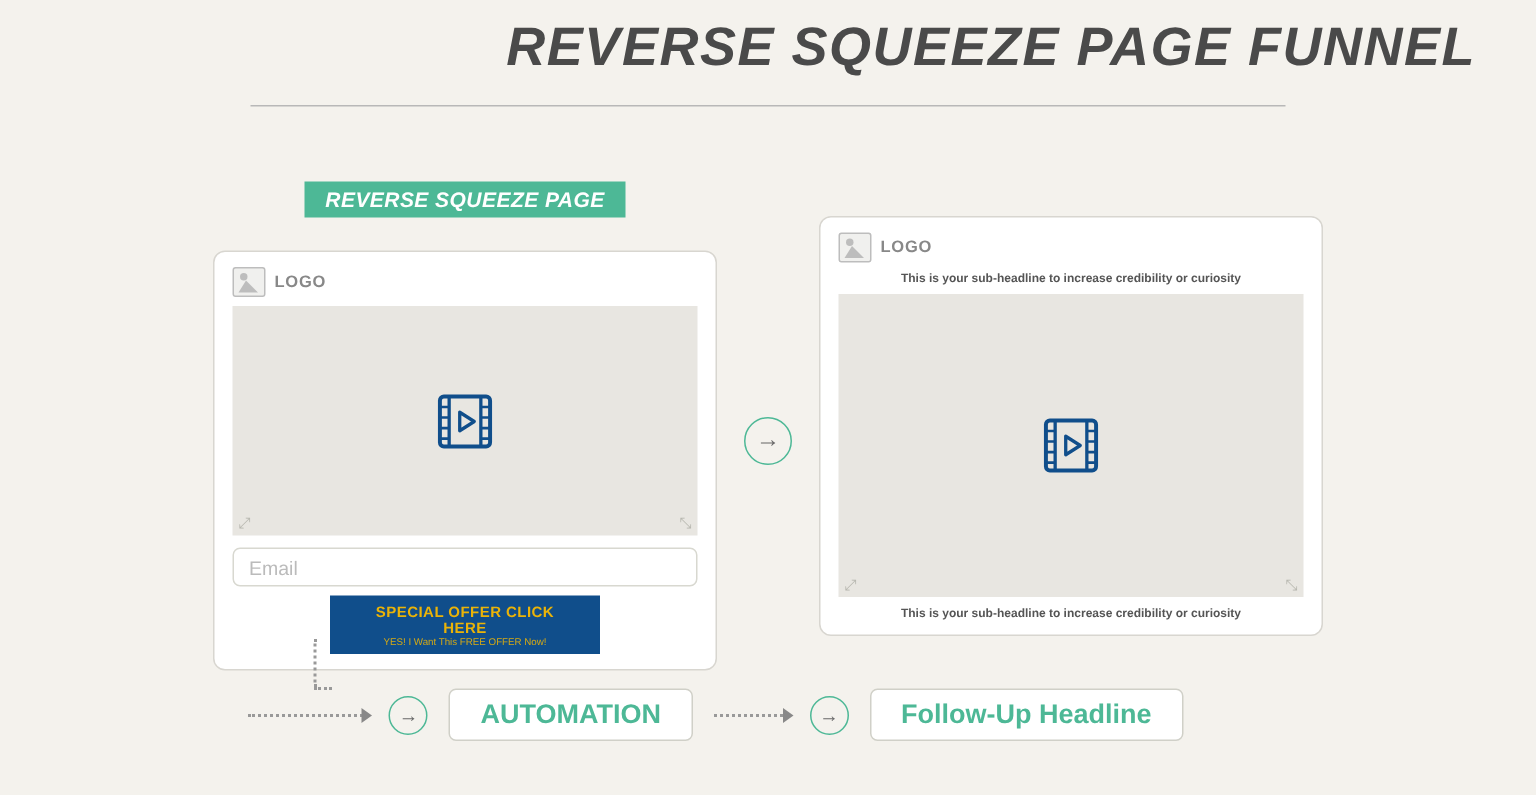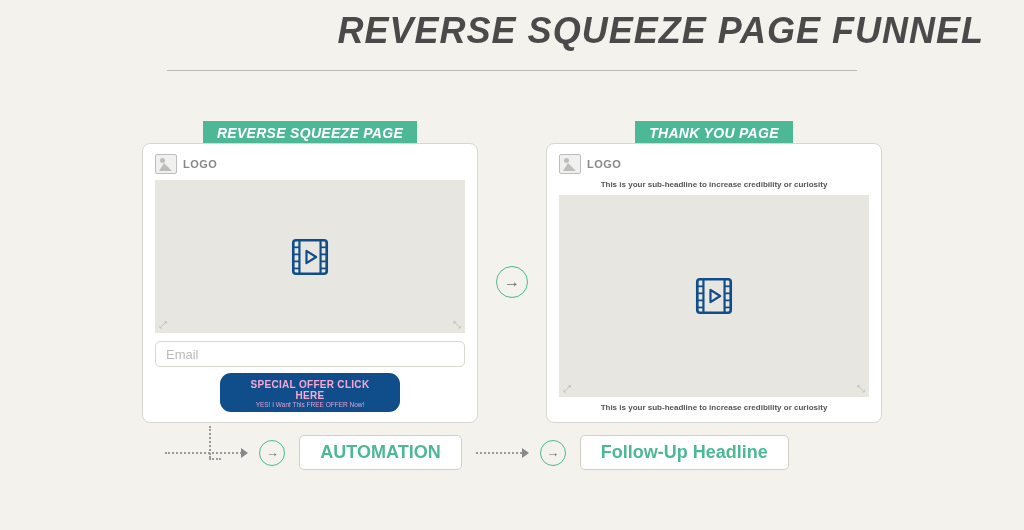--- a/index.html
+++ b/index.html
@@ -31,20 +31,21 @@
     .diagram-row {
       display: flex;
       align-items: center;
       justify-content: center;
       gap: 18px;
     }
     .page-group {
       display: flex;
       flex-direction: column;
       align-items: center;
+      gap: 24px;
     }
     .page-label {
       background: #4db896;
       color: #fff;
       font-style: italic;
       font-weight: 700;
       font-size: 14px;
       padding: 4px 14px;
       margin-bottom: -2px;
       letter-spacing: 0.3px;
@@ -122,23 +123,23 @@
       padding: 0 10px;
       font-size: 13px;
       color: #bbb;
       display: flex;
       align-items: center;
       background: #fff;
     }
     .cta-button {
       margin: 6px auto 0;
       background: #104e8b;
-      color: #f9a8d4;
+      color: #eab308;
       text-align: center;
-      border-radius: 11px;
+      border-radius: 0;
       padding: 6px 16px 4px;
       width: 180px;
     }
     .cta-main {
       font-size: 10px;
       font-weight: 800;
       letter-spacing: 0.3px;
     }
     .cta-sub {
       font-size: 6.5px;
@@ -272,21 +273,20 @@
         <div class="cta-button">
           <div class="cta-main">SPECIAL OFFER CLICK HERE</div>
           <div class="cta-sub">YES! I Want This FREE OFFER Now!</div>
         </div>
       </div>
     </div>
 
     <div class="arrow-circle">→</div>
 
     <div class="page-group">
-      <div class="page-label">THANK YOU PAGE</div>
       <div class="mock-page">
         <div class="logo-row">
           <span class="logo-icon"></span>
           <span class="logo-text">LOGO</span>
         </div>
         <div class="subheadline">This is your sub-headline to increase credibility or curiosity</div>
         <div class="video-area">
           <svg class="video-icon" viewBox="0 0 50 50">
             <rect x="6" y="6" width="38" height="38" rx="3" fill="none" stroke="#104e8b" stroke-width="3"></rect>
             <line x1="13" y1="6" x2="13" y2="44" stroke="#104e8b" stroke-width="2.5"></line>

